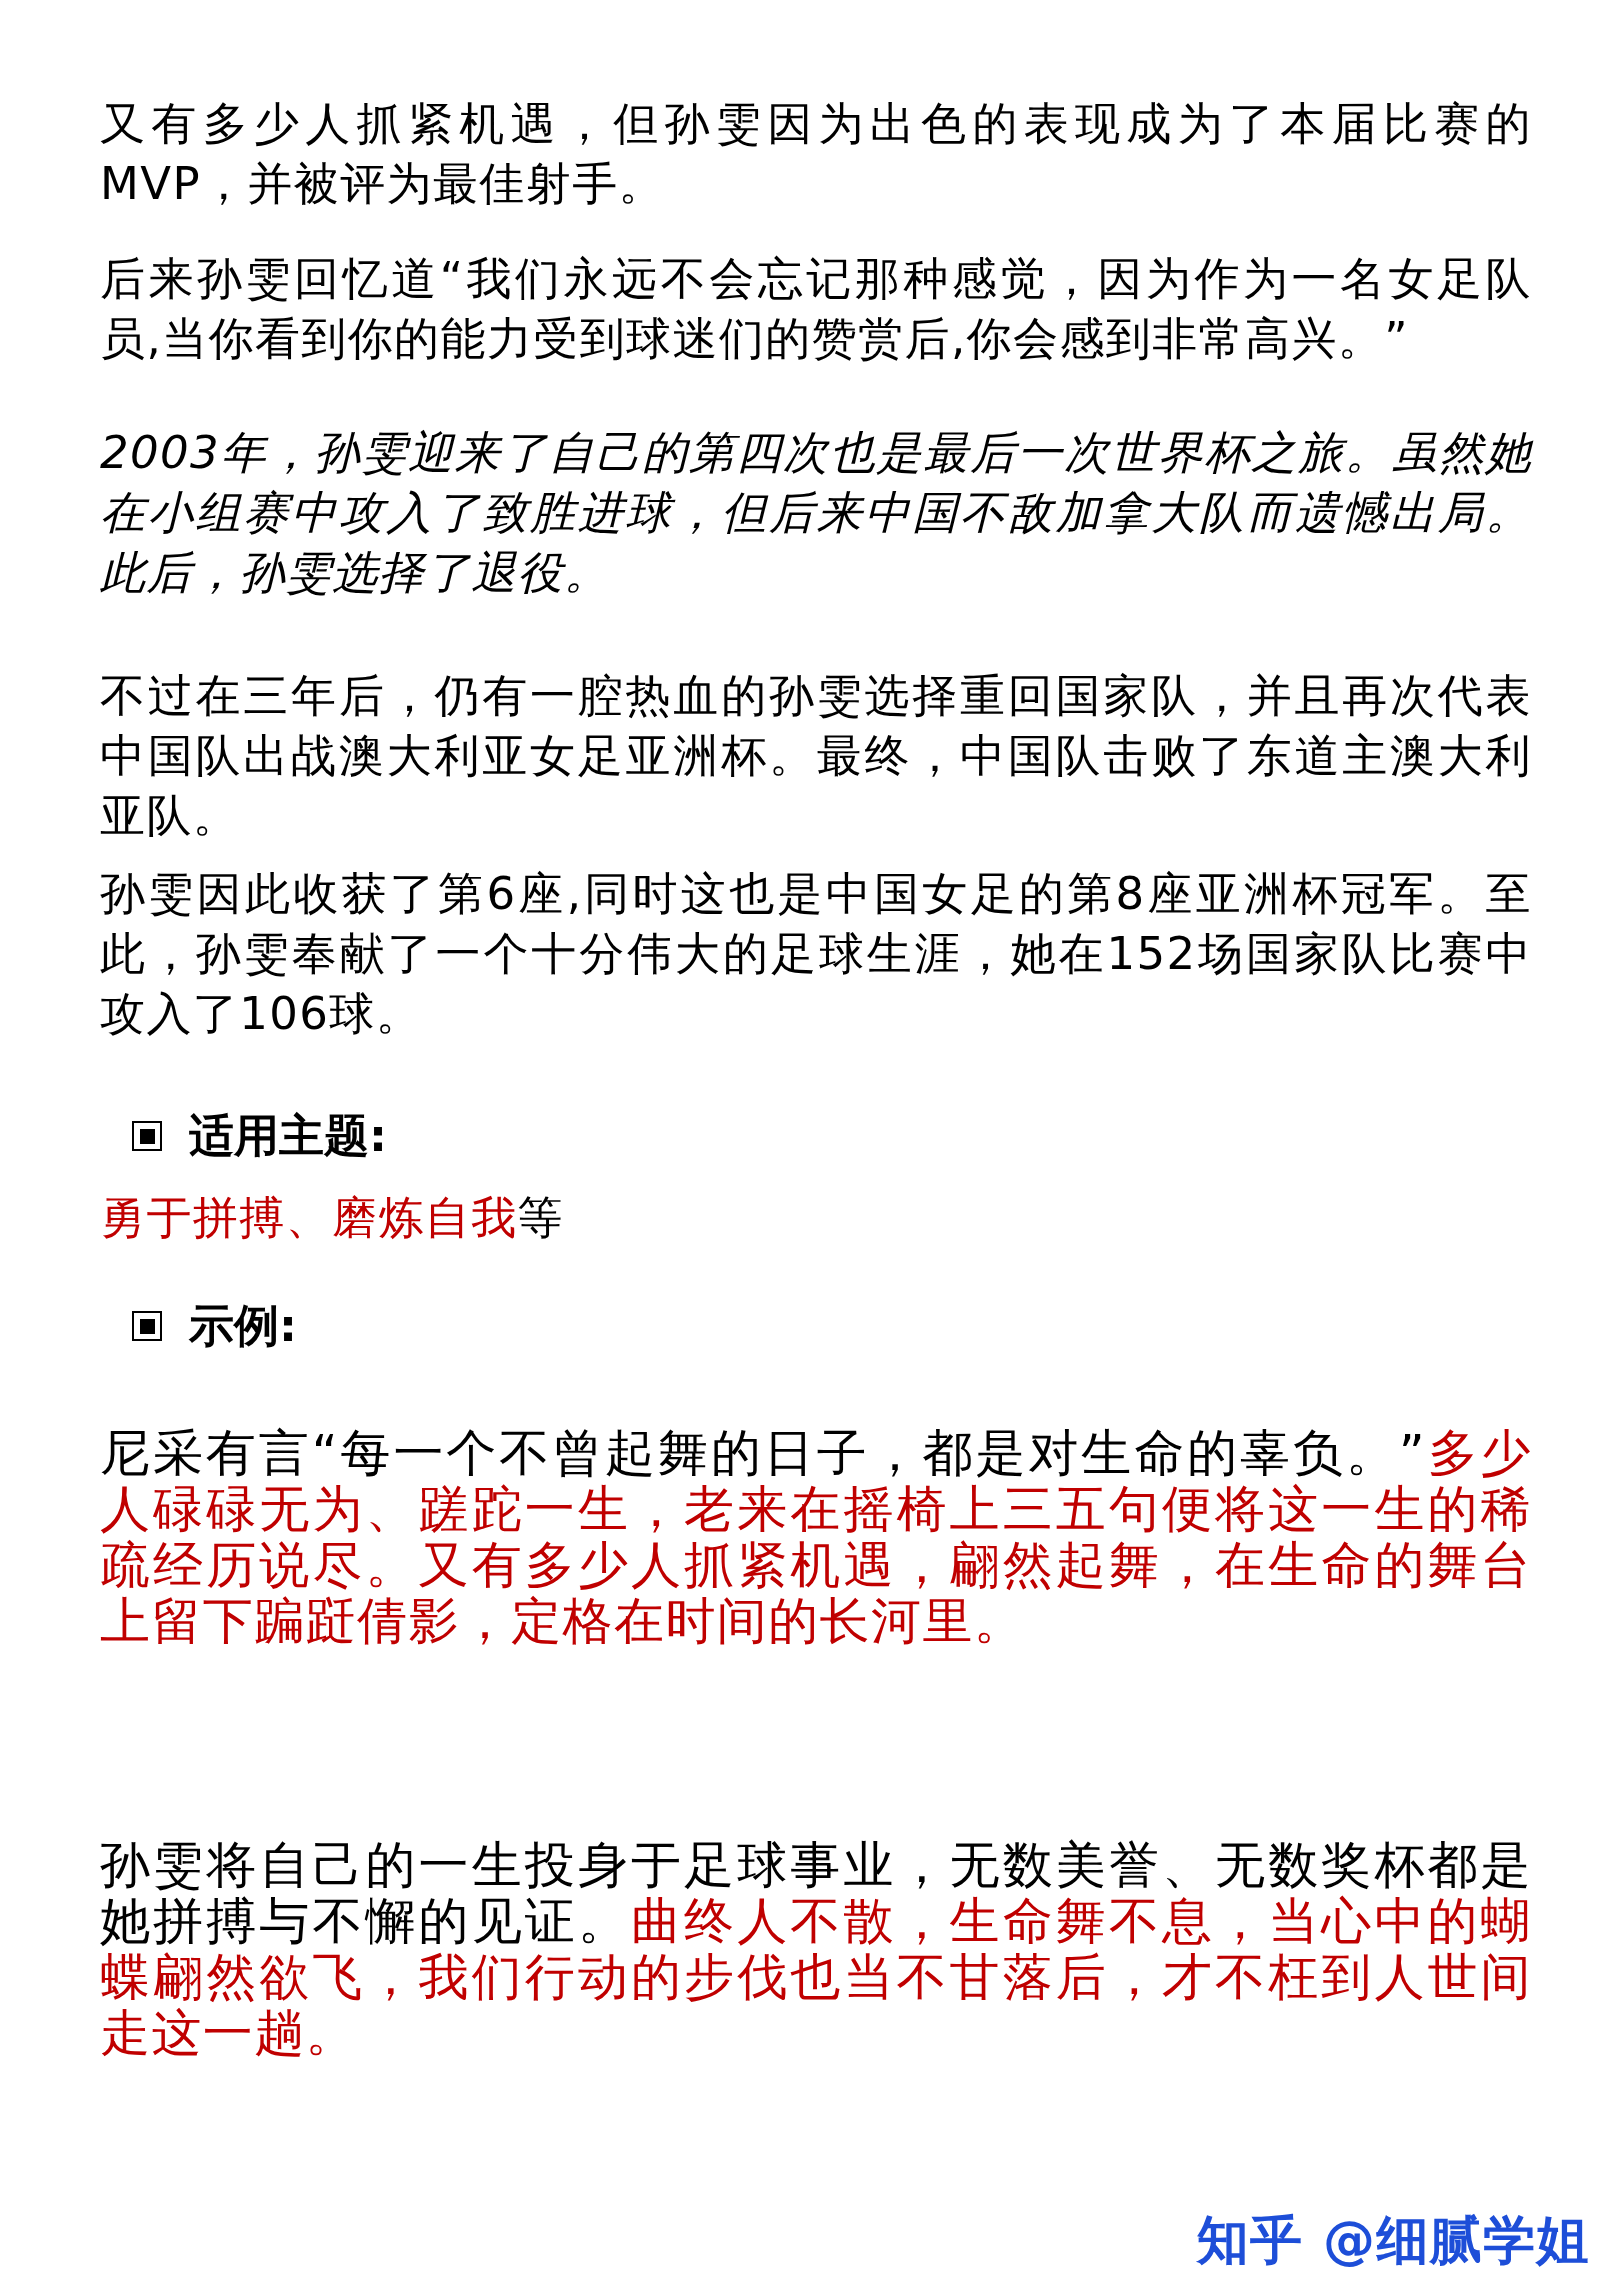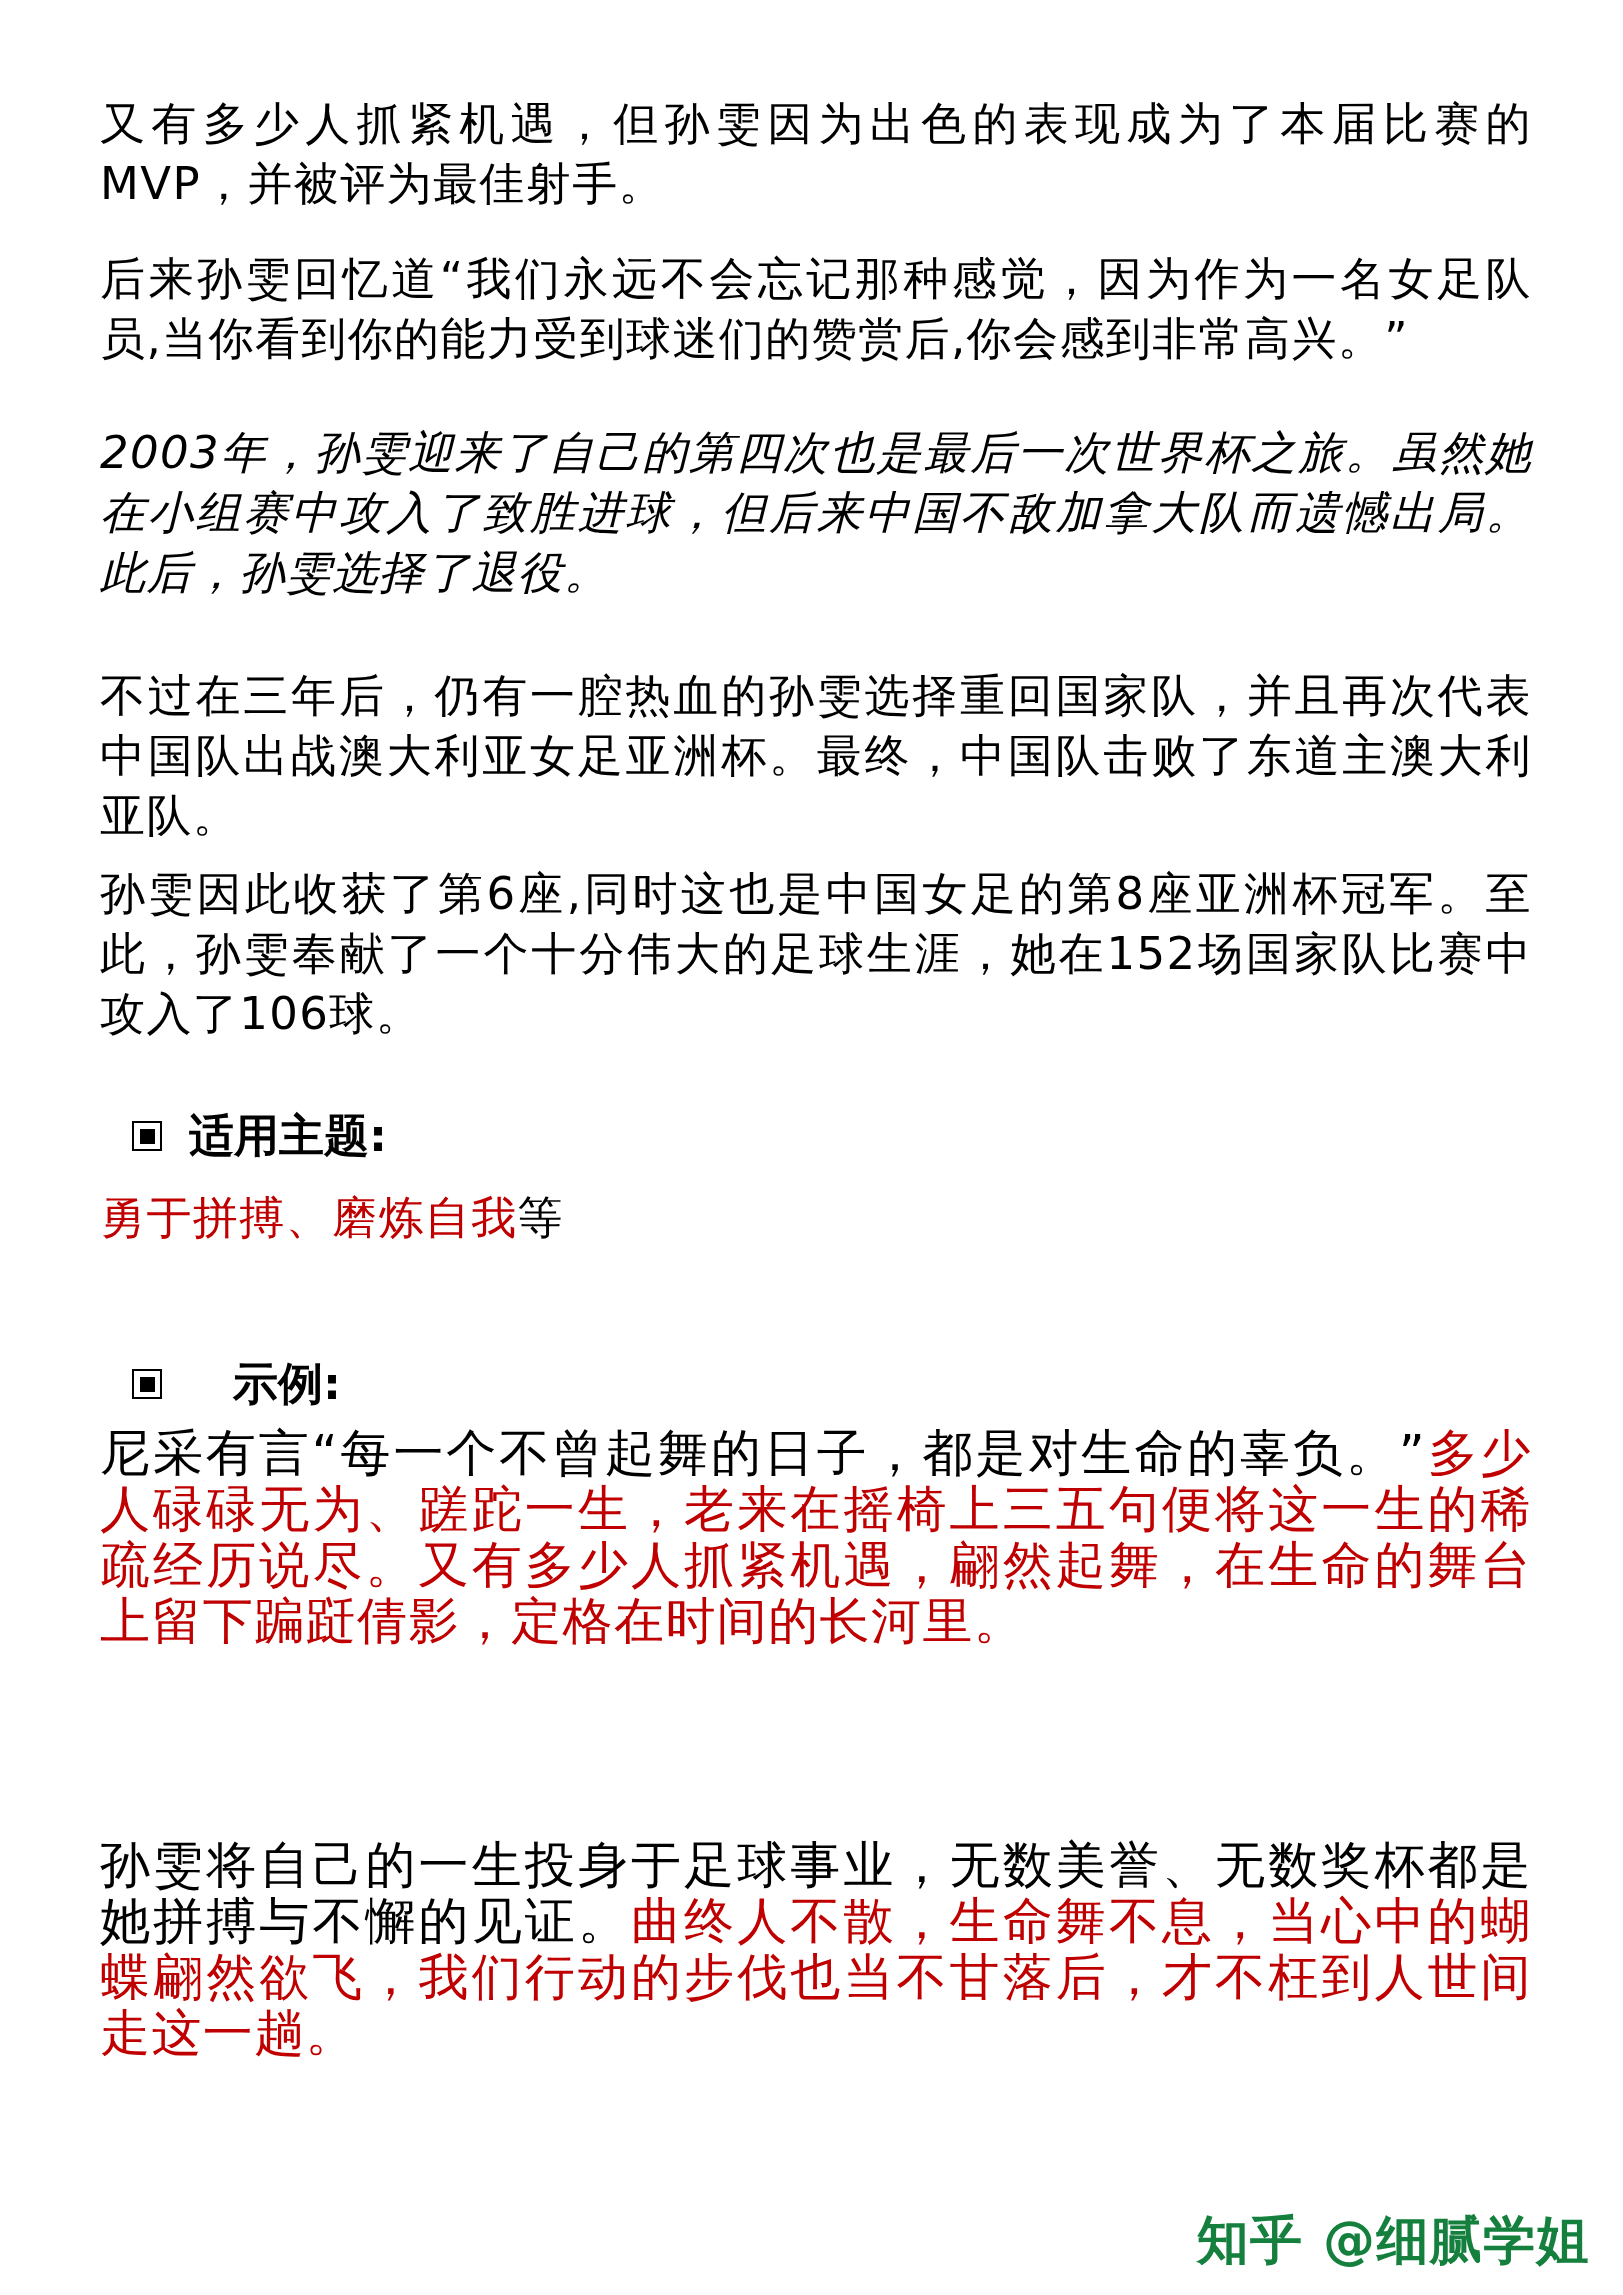--- a/index.html
+++ b/index.html
@@ -6,40 +6,40 @@
   body { width: 1623px; height: 2295px; position: relative; overflow: hidden;
          font-family: "DejaVu Sans", "Liberation Sans", sans-serif; color: #000; }
   .block { position: absolute; left: 100px; width: 1432px; }
   .para { font-size: 45px; line-height: 60px; letter-spacing: 1.4px; text-align: justify; }
   .heading { font-size: 45px; line-height: 60px; font-weight: bold; display: flex; align-items: center; padding-left: 32px; }
   .box-icon { display: inline-block; width: 30px; height: 30px; border: 2.7px solid #000; box-sizing: border-box;
               position: relative; margin-right: 27px; background: #fff; }
   .box-icon::after { content: ""; position: absolute; left: 5.5px; top: 5.5px; right: 5.5px; bottom: 5.5px; background: #000; }
   .red { color: #C00000; font-weight: normal; }
   .example { font-size: 50px; line-height: 56px; letter-spacing: 1.4px; text-align: justify; }
-  .watermark { position: absolute; right: 33px; top: 2206px; font-size: 52px; color: #15803d; font-weight: bold; letter-spacing: 1.4px; }
+  .watermark { position: absolute; right: 33px; top: 2206px; font-size: 52px; color: #1d4ed8; font-weight: bold; letter-spacing: 1.4px; }
 </style>
 </head>
 <body>
 
 <div class="block para" style="top:94px;">又有多少人抓紧机遇，但孙雯因为出色的表现成为了本届比赛的MVP，并被评为最佳射手。</div>
 <div class="block para" style="top:249px;">后来孙雯回忆道“我们永远不会忘记那种感觉，因为作为一名女足队员,当你看到你的能力受到球迷们的赞赏后,你会感到非常高兴。”</div>
 <div class="block para" style="top:423px;font-style:italic;">2003年，孙雯迎来了自己的第四次也是最后一次世界杯之旅。虽然她在小组赛中攻入了致胜进球，但后来中国不敌加拿大队而遗憾出局。此后，孙雯选择了退役。</div>
 <div class="block para" style="top:666px;">不过在三年后，仍有一腔热血的孙雯选择重回国家队，并且再次代表中国队出战澳大利亚女足亚洲杯。最终，中国队击败了东道主澳大利亚队。</div>
 <div class="block para" style="top:864px;">孙雯因此收获了第6座,同时这也是中国女足的第8座亚洲杯冠军。至此，孙雯奉献了一个十分伟大的足球生涯，她在152场国家队比赛中攻入了106球。</div>
 
 <div class="block heading" style="top:1106px;">
   <span class="box-icon"></span>
   <span>适用主题:</span>
 </div>
 <div class="block para" style="top:1188px;">
   <span class="red">勇于拼搏、磨炼自我</span><span>等</span>
 </div>
 
-<div class="block heading" style="top:1354px;gap:44px;">
+<div class="block heading" style="top:1296px;">
   <span class="box-icon"></span>
   <span>示例:</span>
 </div>
 <div class="block example" style="top:1425px;">
   <span>尼采有言“每一个不曾起舞的日子，都是对生命的辜负。”</span><span class="red">多少人碌碌无为、蹉跎一生，老来在摇椅上三五句便将这一生的稀疏经历说尽。又有多少人抓紧机遇，翩然起舞，在生命的舞台上留下蹁跹倩影，定格在时间的长河里。</span>
 </div>
 <div class="block example" style="top:1837px;">
   <span>孙雯将自己的一生投身于足球事业，无数美誉、无数奖杯都是她拼搏与不懈的见证。</span><span class="red">曲终人不散，生命舞不息，当心中的蝴蝶翩然欲飞，我们行动的步伐也当不甘落后，才不枉到人世间走这一趟。</span>
 </div>
 

